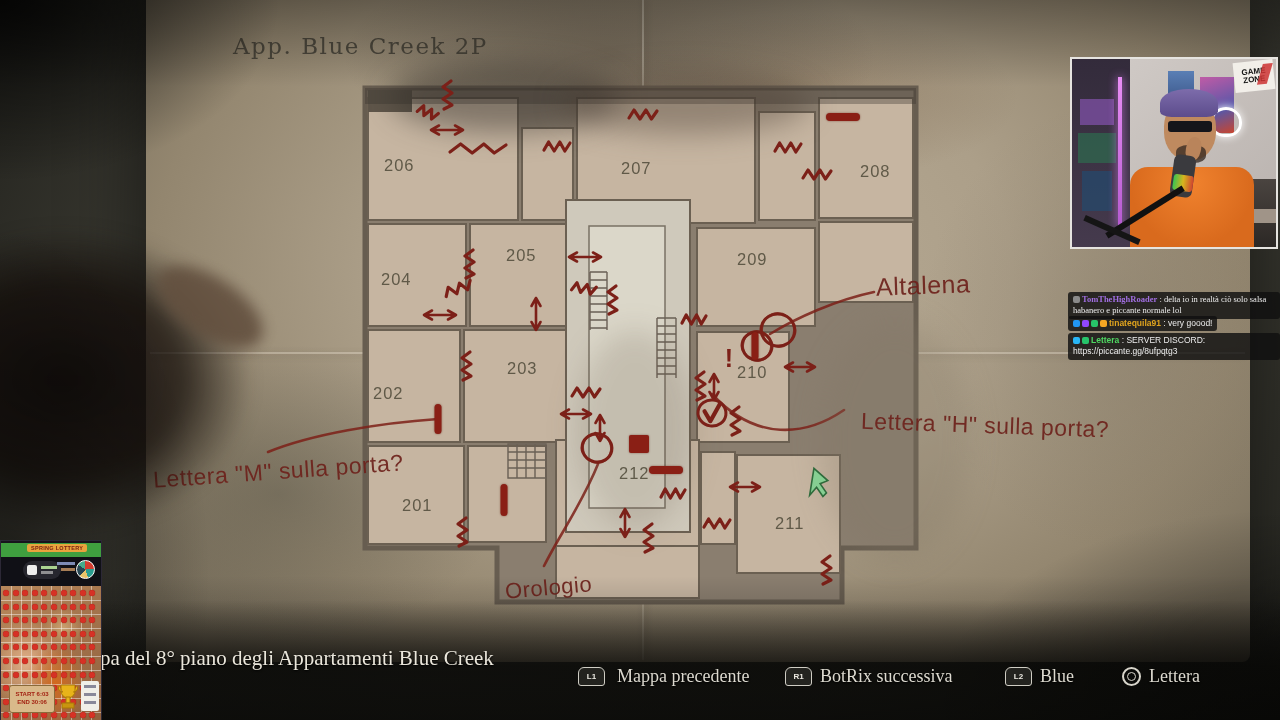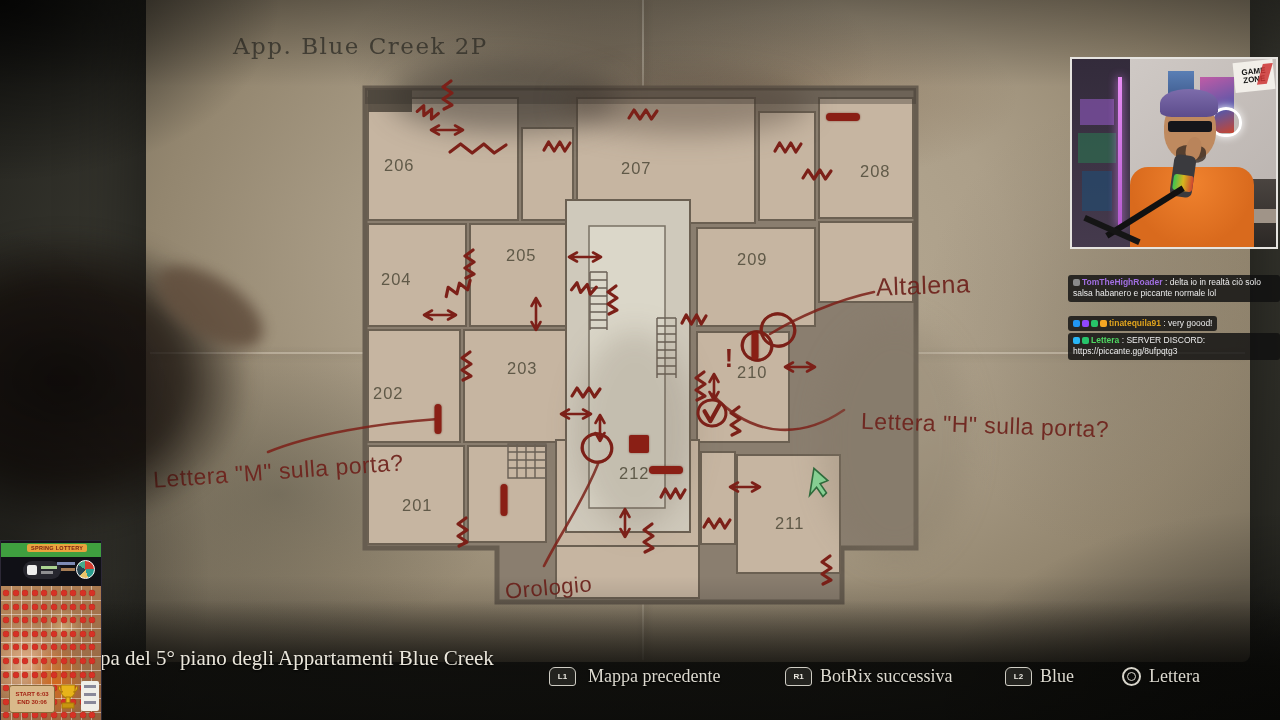--- a/index.html
+++ b/index.html
@@ -268,23 +268,23 @@
 <svg id="player" class="abs" width="26" height="32" style="overflow:visible">
   <path d="M10,1 L2,27 L10,20 L15,30 L19,27 L14,17 L22,15 Z" fill="#86cf92" stroke="#2f6b3c" stroke-width="1.6" transform="rotate(-8 12 16)"></path>
 </svg>
 
 <div id="hand" class="abs"></div>
 <div id="thumb" class="abs"></div>
 
 <div id="vignette" class="abs"></div>
 <div id="bottom-shade" class="abs"></div>
 
-<div id="map-name" class="abs">pa del 5° piano degli Appartamenti Blue Creek</div>
+<div id="map-name" class="abs">pa del 8° piano degli Appartamenti Blue Creek</div>
 <div id="hud-buttons">
-    <div class="hud-btn" style="left: 549px; gap: 12px;">
+    <div class="hud-btn" style="left: 578px; gap: 12px;">
       <div class="shoulder">L1</div>
       <span class="hud-label">Mappa precedente</span>
     </div>
     <div class="hud-btn" style="left: 785px;">
       <div class="shoulder">R1</div>
       <span class="hud-label">BotRix successiva</span>
     </div>
     <div class="hud-btn" style="left: 1005px;">
       <div class="shoulder">L2</div>
       <span class="hud-label">Blue</span>
@@ -318,21 +318,21 @@
   <div class="wc" style="left:96px;top:62px;width:44px;height:11px;background:#15151a;border-radius:3px;"></div>
   <div class="wc" style="left:104px;top:86px;width:30px;height:18px;background:#31261f;border-radius:40%;opacity:.75"></div>
   <div class="wc" style="left:114px;top:78px;width:15px;height:24px;background:#b9845b;border-radius:45%;transform:rotate(12deg);"></div>
   <div class="wc" style="left:100px;top:96px;width:22px;height:42px;background:#3a3a3e;border-radius:6px;transform:rotate(8deg);"></div>
   <div class="wc" style="left:101px;top:116px;width:20px;height:16px;background:linear-gradient(90deg,#39d353,#e8c21a,#e0442e);border-radius:3px;transform:rotate(8deg);opacity:.9"></div>
   <div class="wc" style="left:28px;top:150px;width:90px;height:6px;background:#111;transform:rotate(-32deg);"></div>
   <div class="wc" style="left:10px;top:168px;width:60px;height:6px;background:#151515;transform:rotate(24deg);"></div>
 </div>
 
 <div id="chat">
-    <div class="chat-row" style="top: 275px;"><span class="badge" style="background: rgb(138, 138, 138);"></span><span class="chat-user" style="color: rgb(160, 110, 224);">TomTheHighRoader</span><span> : delta io in realtà ciò solo salsa habanero e piccante normale lol</span></div>
+    <div class="chat-row" style="top: 292px; font-family: Liberation Serif, serif;"><span class="badge" style="background: rgb(138, 138, 138);"></span><span class="chat-user" style="color: rgb(160, 110, 224);">TomTheHighRoader</span><span> : delta io in realtà ciò solo salsa habanero e piccante normale lol</span></div>
     <div class="chat-row" style="top: 316px;"><span class="badge" style="background: rgb(33, 150, 243);"></span><span class="badge" style="background: rgb(145, 71, 255);"></span><span class="badge" style="background: rgb(39, 196, 106);"></span><span class="badge" style="background: rgb(245, 166, 35);"></span><span class="chat-user" style="color: rgb(224, 164, 30);">tinatequila91</span><span> : very goood!</span></div>
     <div class="chat-row" style="top: 333px;"><span class="badge" style="background: rgb(41, 182, 246);"></span><span class="badge" style="background: rgb(39, 196, 106);"></span><span class="chat-user" style="color: rgb(79, 214, 98);">Lettera</span><span> : SERVER DISCORD: https://piccante.gg/8ufpqtg3</span></div>
   </div>
 
 <div id="card" class="abs">
   <div class="card-abs" style="left:0;top:2px;width:100px;height:14px;background:#3f9e3f;">
     <div style="position:absolute;left:26px;top:1px;padding:1px 4px;background:#e8a33d;border-radius:2px;font-size:5.5px;font-weight:bold;color:#7a2012;letter-spacing:.3px;">SPRING LOTTERY</div>
   </div>
   <div class="card-abs" style="left:0;top:16px;width:100px;height:29px;background:#101016;">
     <div style="position:absolute;left:22px;top:4px;width:38px;height:18px;background:#26262e;border-radius:9px;">

